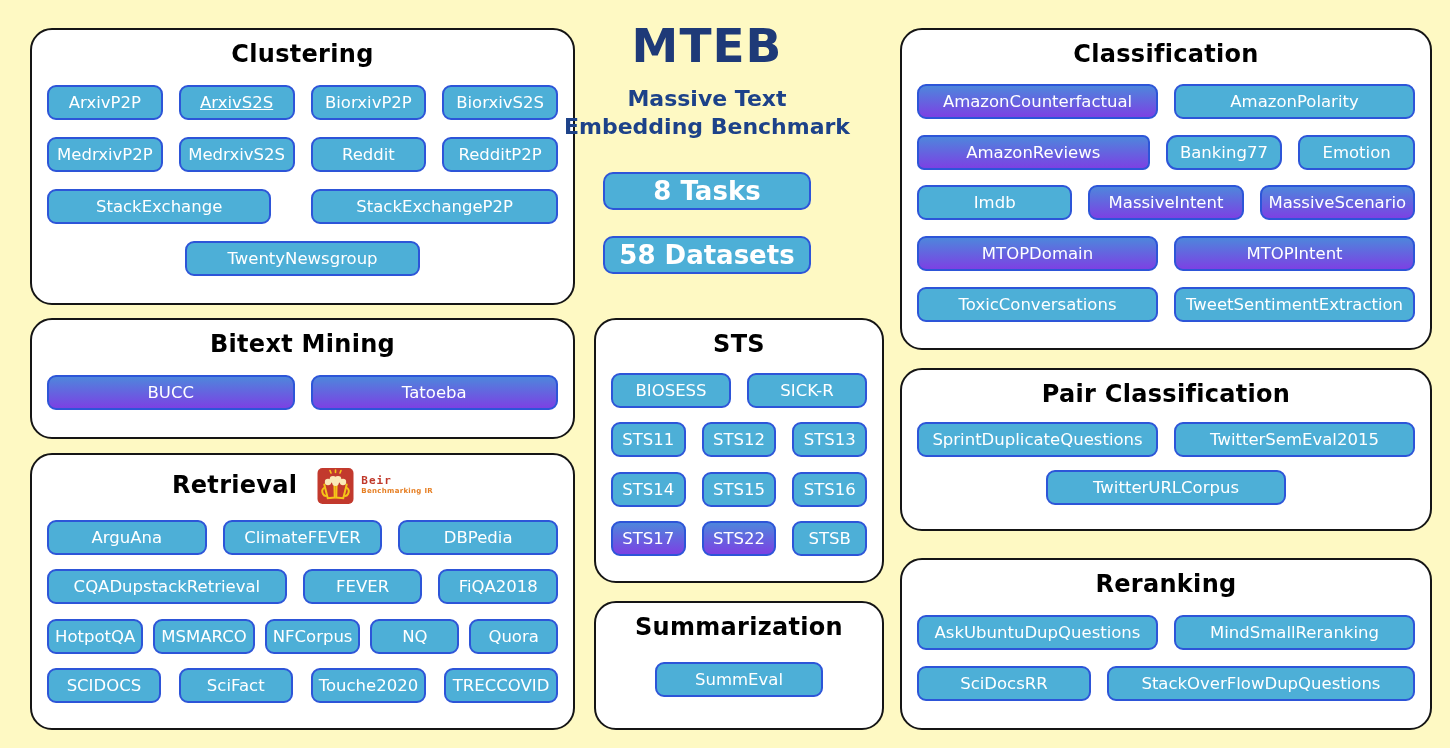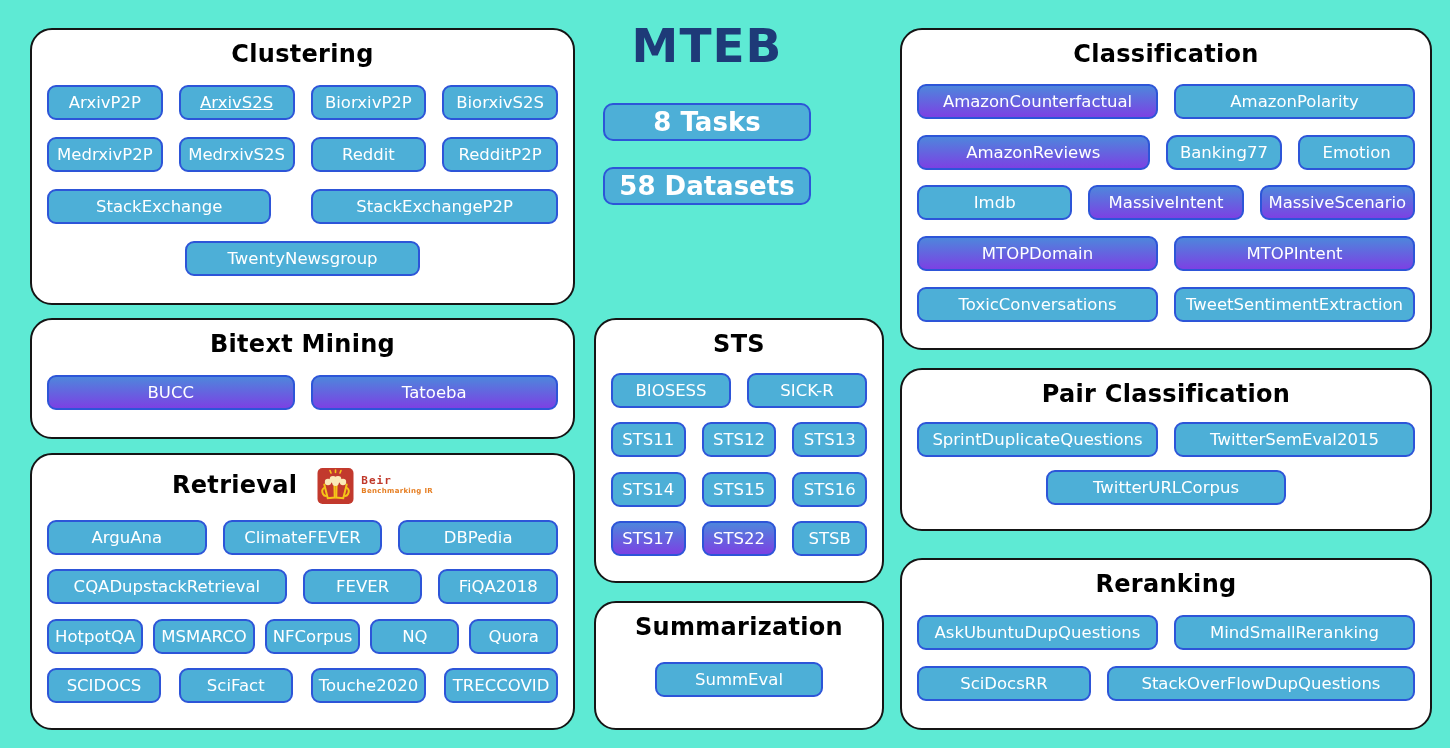--- a/index.html
+++ b/index.html
@@ -1,17 +1,17 @@
 <!DOCTYPE html>
 <html><head>
 <meta charset="utf-8">
 <style>
   html,body { margin:0; padding:0; background:#ffffff; }
   #canvas {
-    position:relative; width:1450px; height:748px; background:#5eead4;
+    position:relative; width:1450px; height:748px; background:#fef9c3;
     font-family:"DejaVu Sans","Liberation Sans",sans-serif; overflow:hidden;
   }
   .box {
     position:absolute; background:#ffffff; border:2.5px solid #151515;
     border-radius:22px; box-sizing:border-box; display:flex; flex-direction:column;
     padding:8px 15px 10px 15px;
   }
   .box-head { display:flex; align-items:center; justify-content:center; gap:20px; margin-top:2px; }
   .box-title { font-weight:bold; font-size:24px; color:#000; text-align:center; letter-spacing:0.3px; }
   .rows { flex:1; display:flex; flex-direction:column; justify-content:space-evenly; }
@@ -154,20 +154,24 @@
           <div class="pill plain" style="flex: 1 1 0px;">SCIDOCS</div>
           <div class="pill plain" style="flex: 1 1 0px;">SciFact</div>
           <div class="pill plain" style="flex: 1 1 0px;">Touche2020</div>
           <div class="pill plain" style="flex: 1 1 0px;">TRECCOVID</div>
         </div>
       </div>
   </div>
 
   <div id="center-header">
     <div id="mteb-title">MTEB</div>
+    <div id="mteb-subtitle">
+      <div>Massive Text</div>
+      <div>Embedding Benchmark</div>
+    </div>
     <div class="badge" id="badge-tasks">8 Tasks</div>
     <div class="badge" id="badge-datasets">58 Datasets</div>
   </div>
 
   <div class="box" id="box-sts">
     <div class="box-head">
         <span class="box-title">STS</span>
       </div>
     <div class="rows">
         <div class="pill-row">
@@ -206,21 +210,21 @@
   <div class="box" id="box-classification">
     <div class="box-head">
         <span class="box-title">Classification</span>
       </div>
     <div class="rows">
         <div class="pill-row">
           <div class="pill gradient" style="flex: 1 1 0px;">AmazonCounterfactual</div>
           <div class="pill plain" style="flex: 1 1 0px;">AmazonPolarity</div>
         </div>
         <div class="pill-row">
-          <div class="pill gradient" style="flex: 2.15 1 0px;">AmazonReviews</div>
+          <div class="pill gradient" style="flex: 2.15 1 0px; border-radius: 7px;">AmazonReviews</div>
           <div class="pill plain" style="flex: 1 1 0px; border-radius: 11px;">Banking77</div>
           <div class="pill plain" style="flex: 1 1 0px;">Emotion</div>
         </div>
         <div class="pill-row">
           <div class="pill plain" style="flex: 1 1 0px;">Imdb</div>
           <div class="pill gradient" style="flex: 1 1 0px;">MassiveIntent</div>
           <div class="pill gradient" style="flex: 1 1 0px;">MassiveScenario</div>
         </div>
         <div class="pill-row">
           <div class="pill gradient" style="flex: 1 1 0px;">MTOPDomain</div>

